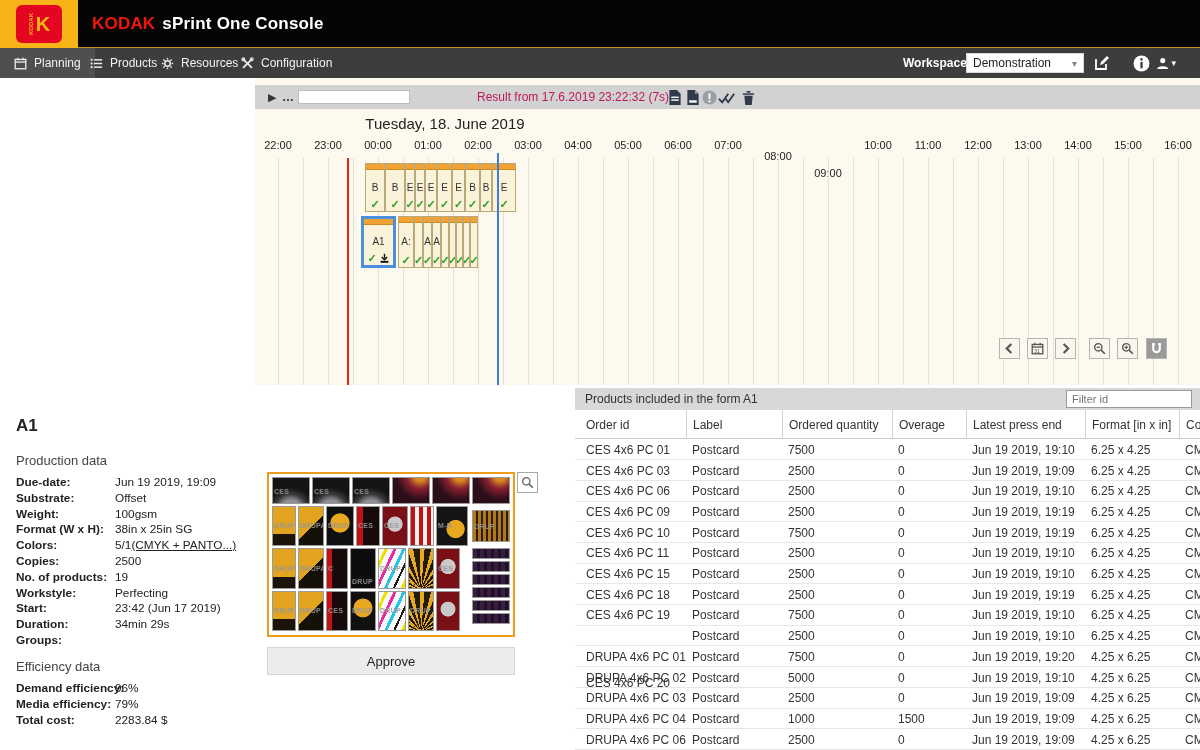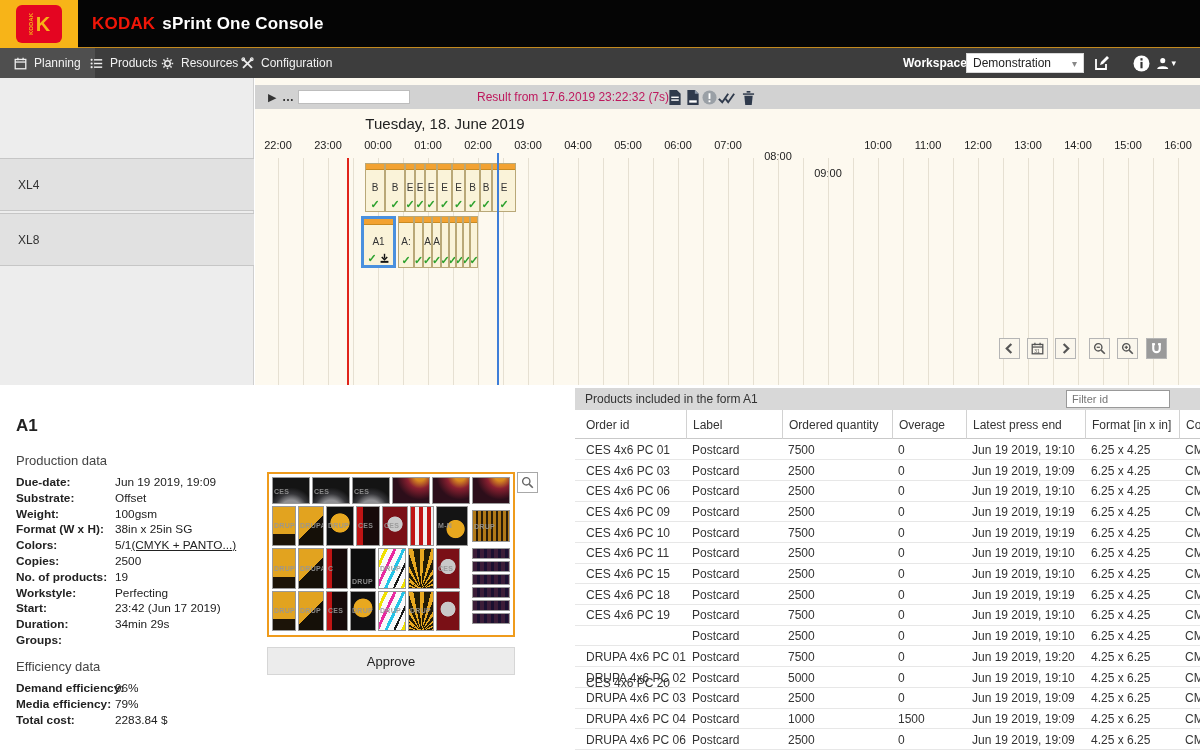--- a/index.html
+++ b/index.html
@@ -81,21 +81,21 @@
   .t-moon{background:radial-gradient(circle at 62% 58%,#e8a81f 0 30%,transparent 33%),#141414;}
   .t-tex{background:repeating-linear-gradient(90deg,#b07818 0 3px,#2a1c08 3px 5px);}
   .t-chkt{background:#0d0d0d;color:#cfcfcf;font-size:12px;text-align:center;line-height:34px;}
   .t-cmyk{background:repeating-linear-gradient(115deg,transparent 0 5px,#f0e000 5px 8px,transparent 8px 13px,#e82ba0 13px 16px,transparent 16px 21px,#25c4e8 21px 24px,transparent 24px 29px,#1a1a1a 29px 31px),#fafafa;}
   .t-ray{background:repeating-conic-gradient(from -50deg at 50% 105%,#e8a81f 0 7deg,#221c06 7deg 16deg);}
   .t-pur{background:repeating-linear-gradient(90deg,#3c1d38 0 4px,#1a1030 4px 7px);}
   .zoom-btn{position:absolute;left:517px;top:472px;width:21px;height:21px;background:#fff;border:1px solid #a8a8a8;display:flex;align-items:center;justify-content:center;}
   .approve{position:absolute;left:267px;top:647px;width:248px;height:28px;background:#ececec;border:1px solid #d6d6d6;font-size:13px;color:#222;display:flex;align-items:center;justify-content:center;}
 
   
-  .filter-input{position:absolute;left:1066px;top:390px;width:104px;height:18px;border:1px solid #999;background:#fff;font-size:11px;color:#333;padding:0 5px;}
+  .filter-input{position:absolute;left:1066px;top:390px;width:126px;height:18px;border:1px solid #999;background:#fff;font-size:11px;color:#333;padding:0 5px;}
   .table{position:absolute;left:575px;top:410px;width:625px;height:340px;background:#fff;overflow:hidden;}
   .thead{position:absolute;left:0;top:0;width:625px;height:29px;border-bottom:1px solid #c9c9c9;}
   .th{position:absolute;top:0;height:29px;display:flex;align-items:center;padding-left:6px;font-size:12px;color:#333;border-left:1px solid #d2d2d2;white-space:nowrap;}
   .th:first-child{border-left:none;}
   .trow{position:absolute;left:0;width:625px;height:20.7px;border-bottom:1px solid #e7e7e7;}
   .td{position:absolute;top:0;height:20.7px;display:flex;align-items:center;padding-left:6px;font-size:12px;color:#333;white-space:nowrap;}
 </style>
 </head>
 <body>
 
@@ -180,24 +180,20 @@
     </div>
     <div class="nav-ico" style="left:1156px">
       <svg width="17" height="17" viewBox="0 0 16 16">
           <circle cx="8" cy="4.6" r="3" fill="#fff"></circle>
           <path d="M1.5 14.5c0-4.2 13-4.2 13 0z" fill="#fff"></path>
         </svg>
       <span style="color:#fff;font-size:9px;margin-left:2px">▾</span>
     </div>
   </div>
 
-  <div class="sidebar">
-    <div class="machine-row" style="top:80px">XL4</div>
-    <div class="machine-row" style="top:135px">XL8</div>
-  </div>
 
   <div class="timeline">
     <div class="tl-toolbar">
       <div class="tb-item tb-play">▶</div>
       <div class="tb-item tb-dots">…</div>
       <div class="tb-progress"></div>
       <div class="tb-item tb-result">Result from 17.6.2019 23:22:32 (7s)</div>
       <div class="tb-ico" style="left:411px">
         <svg width="14" height="15" viewBox="0 0 14 16">
             <path d="M1 0h8l4 4v12H1z" fill="#2f3a4c"></path>

